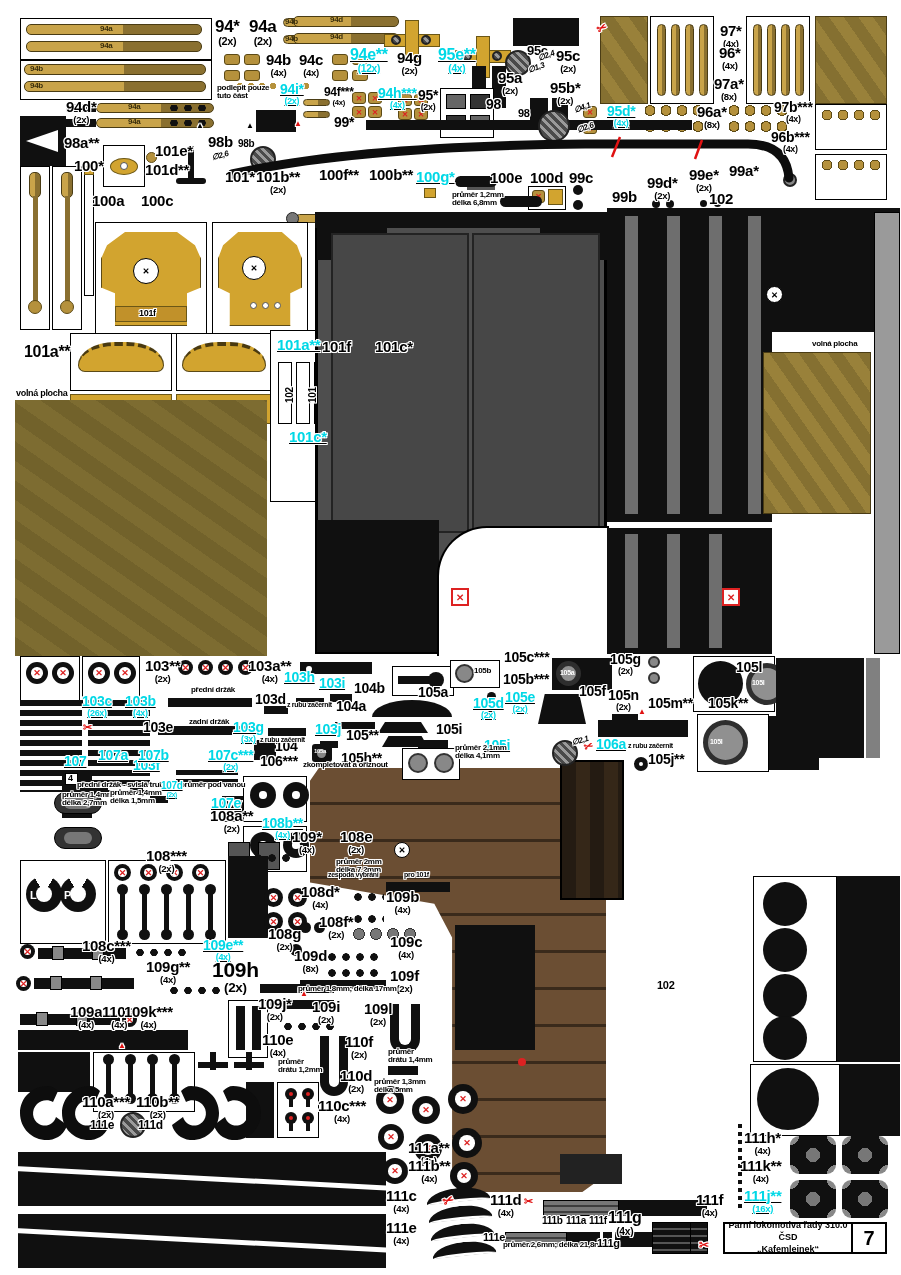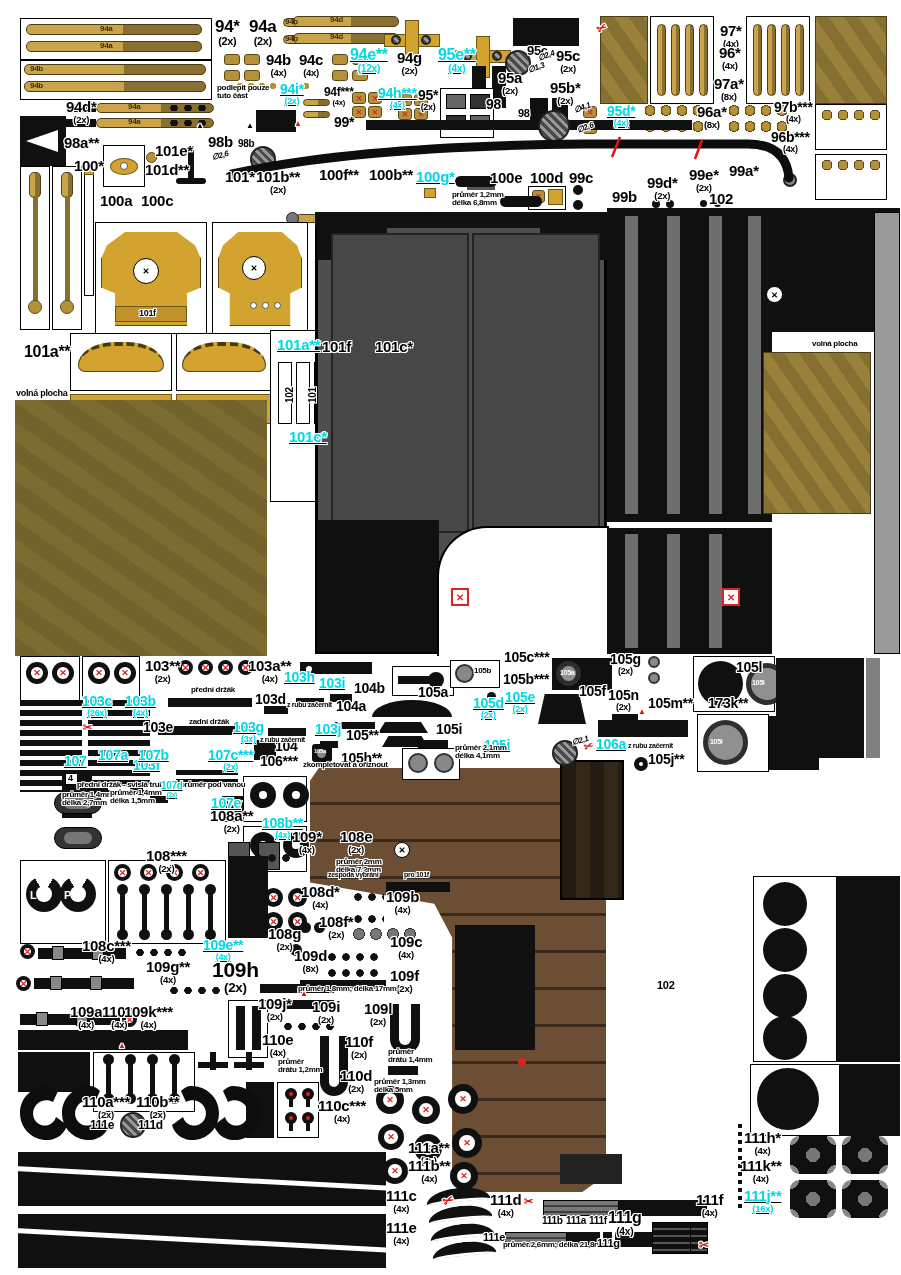--- a/index.html
+++ b/index.html
@@ -453,20 +453,27 @@
     <path d="M232,174 C330,152 470,145 585,144 L748,144 C774,144 787,156 789,178" fill="none" stroke="#0d0d0d" stroke-width="9" stroke-linecap="round"></path>
     <path d="M620,137 l-8,20 M702,140 l-7,19" stroke="#e01212" stroke-width="2.5" fill="none"></path>
     <g fill="#0d0d0d">
       <path transform="translate(20,1086)" d="M28,0 C12,0 0,12 0,27 C0,43 13,55 29,54 C38,53 45,47 47,39 L36,31 C34,38 26,42 19,38 C12,34 11,24 17,18 C21,14 28,13 33,16 L38,5 C35,2 32,0 28,0 Z"></path>
       <path transform="translate(62,1086)" d="M28,0 C12,0 0,12 0,27 C0,43 13,55 29,54 C38,53 45,47 47,39 L36,31 C34,38 26,42 19,38 C12,34 11,24 17,18 C21,14 28,13 33,16 L38,5 C35,2 32,0 28,0 Z"></path>
       <path transform="translate(172,1086) scale(-1,1) translate(-47,0)" d="M28,0 C12,0 0,12 0,27 C0,43 13,55 29,54 C38,53 45,47 47,39 L36,31 C34,38 26,42 19,38 C12,34 11,24 17,18 C21,14 28,13 33,16 L38,5 C35,2 32,0 28,0 Z"></path>
       <path transform="translate(214,1086) scale(-1,1) translate(-47,0)" d="M28,0 C12,0 0,12 0,27 C0,43 13,55 29,54 C38,53 45,47 47,39 L36,31 C34,38 26,42 19,38 C12,34 11,24 17,18 C21,14 28,13 33,16 L38,5 C35,2 32,0 28,0 Z"></path>
     </g>
   </svg>
 
+  <div class="s titlebox" style="left:723px;top:1222px;width:164px;height:32px">
+    <div class="tcell">
+      <div>Parní lokomotiva řady 310.0 ČSD</div>
+      <div>„Kafemlejnek“</div>
+    </div>
+    <div class="tnum">7</div>
+  </div>
 
   <div id="labels">
       <div class="lbl" style="left: 215px; top: 18px; font-size: 17px;">94*<div class="qty">(2x)</div></div>
       <div class="lbl" style="left: 249px; top: 18px; font-size: 17px;">94a<div class="qty">(2x)</div></div>
       <div class="lbl" style="left: 266px; top: 52px; font-size: 15px;">94b<div class="qty">(4x)</div></div>
       <div class="lbl" style="left: 299px; top: 52px; font-size: 15px;">94c<div class="qty">(4x)</div></div>
       <div class="lbl c-c" style="left: 350px; top: 47px; font-size: 16px;">94e**<div class="qty">(12x)</div></div>
       <div class="lbl" style="left: 397px; top: 50px; font-size: 15px;">94g<div class="qty">(2x)</div></div>
       <div class="lbl c-c" style="left: 438px; top: 47px; font-size: 16px;">95e**<div class="qty">(4x)</div></div>
       <div class="lbl" style="left: 527px; top: 44px; font-size: 13px;">95c</div>
@@ -499,21 +506,21 @@
       <div class="lbl" style="left: 574px; top: 104px; font-size: 8px; transform: rotate(-20deg); font-style: italic;">∅4,1</div>
       <div class="lbl" style="left: 577px; top: 124px; font-size: 8px; transform: rotate(-20deg); font-style: italic;">∅2,6</div>
       <div class="lbl" style="left: 74px; top: 158px; font-size: 15px;">100*</div>
       <div class="lbl" style="left: 155px; top: 143px; font-size: 15px;">101e*</div>
       <div class="lbl" style="left: 145px; top: 162px; font-size: 15px;">101d**</div>
       <div class="lbl" style="left: 225px; top: 169px; font-size: 15px;">101*</div>
       <div class="lbl" style="left: 256px; top: 169px; font-size: 15px;">101b**<div class="qty">(2x)</div></div>
       <div class="lbl" style="left: 319px; top: 167px; font-size: 15px;">100f**</div>
       <div class="lbl" style="left: 369px; top: 167px; font-size: 15px;">100b**</div>
       <div class="lbl c-c" style="left: 416px; top: 169px; font-size: 15px;">100g*</div>
-      <div class="lbl" style="left: 92px; top: 193px; font-size: 15px; margin-left: 8px;">100a</div>
+      <div class="lbl" style="left: 92px; top: 193px; font-size: 15px;">100a</div>
       <div class="lbl" style="left: 141px; top: 193px; font-size: 15px;">100c</div>
       <div class="lbl" style="left: 490px; top: 170px; font-size: 15px;">100e</div>
       <div class="lbl" style="left: 530px; top: 170px; font-size: 15px;">100d</div>
       <div class="lbl" style="left: 569px; top: 170px; font-size: 15px;">99c</div>
       <div class="lbl" style="left: 612px; top: 189px; font-size: 15px;">99b</div>
       <div class="lbl" style="left: 647px; top: 175px; font-size: 15px;">99d*<div class="qty">(2x)</div></div>
       <div class="lbl" style="left: 689px; top: 167px; font-size: 15px;">99e*<div class="qty">(2x)</div></div>
       <div class="lbl" style="left: 729px; top: 163px; font-size: 15px;">99a*</div>
       <div class="lbl" style="left: 709px; top: 191px; font-size: 15px;">102</div>
       <div class="lbl" style="left: 452px; top: 191px; font-size: 8px;">průměr 1,2mm
@@ -552,21 +559,21 @@
       <div class="lbl" style="left: 436px; top: 722px; font-size: 14px;">105i</div>
       <div class="lbl c-c" style="left: 484px; top: 738px; font-size: 14px;">105i</div>
       <div class="lbl c-c" style="left: 505px; top: 690px; font-size: 14px;">105e<div class="qty">(2x)</div></div>
       <div class="lbl" style="left: 504px; top: 650px; font-size: 14px;">105c***</div>
       <div class="lbl" style="left: 503px; top: 672px; font-size: 14px;">105b***</div>
       <div class="lbl" style="left: 579px; top: 684px; font-size: 14px;">105f</div>
       <div class="lbl" style="left: 610px; top: 652px; font-size: 14px;">105g<div class="qty">(2x)</div></div>
       <div class="lbl" style="left: 736px; top: 660px; font-size: 14px;">105l</div>
       <div class="lbl" style="left: 608px; top: 688px; font-size: 14px;">105n<div class="qty">(2x)</div></div>
       <div class="lbl" style="left: 648px; top: 696px; font-size: 14px;">105m**</div>
-      <div class="lbl" style="left: 708px; top: 696px; font-size: 14px;">173k**</div>
+      <div class="lbl" style="left: 708px; top: 696px; font-size: 14px;">105k**</div>
       <div class="lbl" style="left: 628px; top: 742px; font-size: 7px;">z rubu začernit</div>
       <div class="lbl c-c" style="left: 596px; top: 737px; font-size: 14px;">106a</div>
       <div class="lbl" style="left: 648px; top: 752px; font-size: 14px;">105j**</div>
       <div class="lbl" style="left: 572px; top: 737px; font-size: 8px; transform: rotate(-15deg); font-style: italic;">∅2,1</div>
       <div class="lbl" style="left: 455px; top: 744px; font-size: 8px;">průměr 2,1mm
 délka 4,1mm</div>
       <div class="lbl" style="left: 260px; top: 754px; font-size: 14px;">106***</div>
       <div class="lbl" style="left: 303px; top: 761px; font-size: 8px;">zkompletovat a ořiznout</div>
       <div class="lbl c-c" style="left: 64px; top: 754px; font-size: 14px;">107</div>
       <div class="lbl c-c" style="left: 98px; top: 748px; font-size: 14px;">107a</div>

